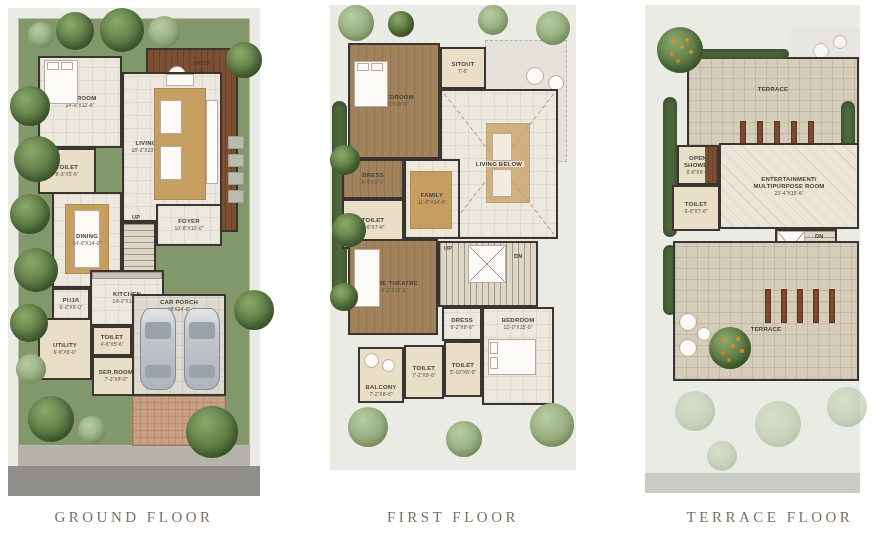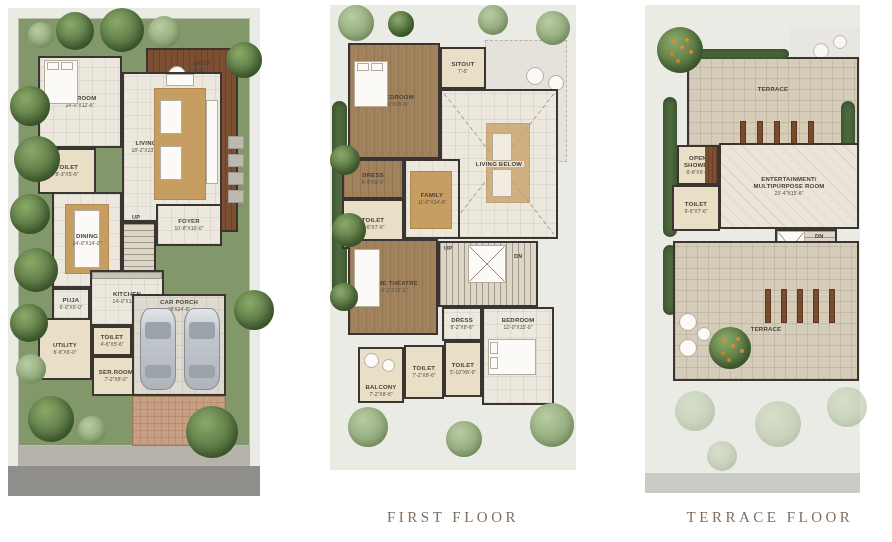--- a/index.html
+++ b/index.html
@@ -322,16 +322,17 @@
     <div class="tree fruit" style="left:12px;top:22px;width:46px;height:46px"></div>
     <div class="tree fruit" style="left:64px;top:322px;width:42px;height:42px"></div>
 
     <div class="tree lite ghost" style="left:30px;top:386px;width:40px;height:40px"></div>
     <div class="tree lite ghost" style="left:110px;top:396px;width:46px;height:46px"></div>
     <div class="tree lite ghost" style="left:182px;top:382px;width:40px;height:40px"></div>
     <div class="tree lite ghost" style="left:62px;top:436px;width:30px;height:30px"></div>
     <div class="road" style="left:0;top:468px;width:215px;height:20px;opacity:.35"></div>
   </div>
 
+  <div class="floor-title" style="left:8px;top:509px;width:252px">GROUND FLOOR</div>
   <div class="floor-title" style="left:330px;top:509px;width:246px">FIRST FLOOR</div>
   <div class="floor-title" style="left:660px;top:509px;width:220px">TERRACE FLOOR</div>
 
 </div>
 
 </body></html>

